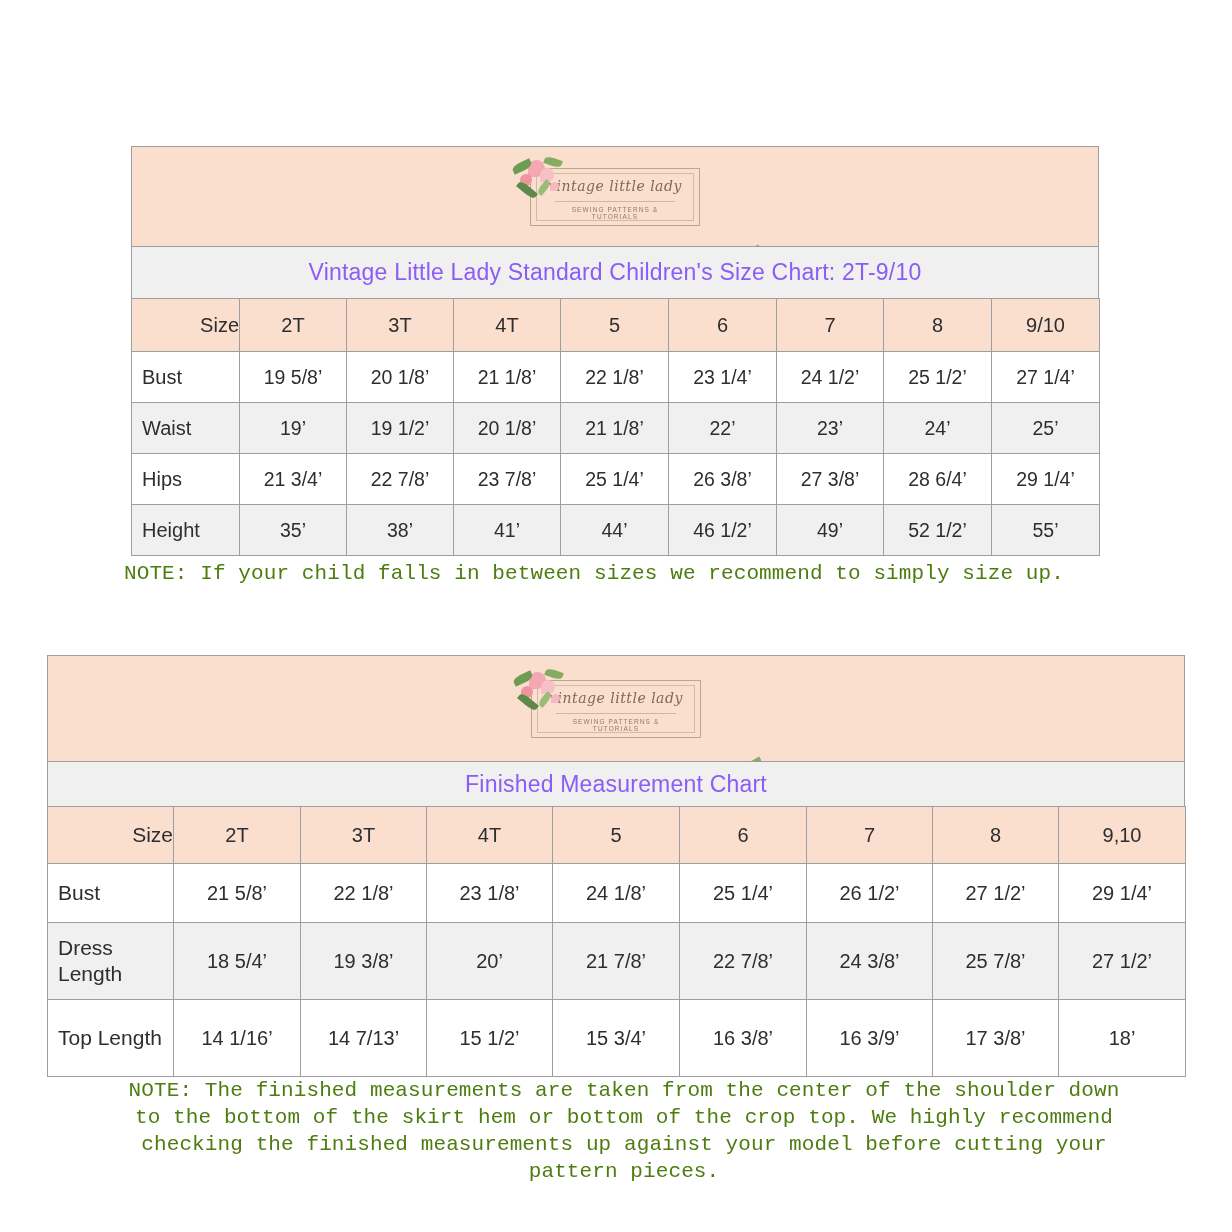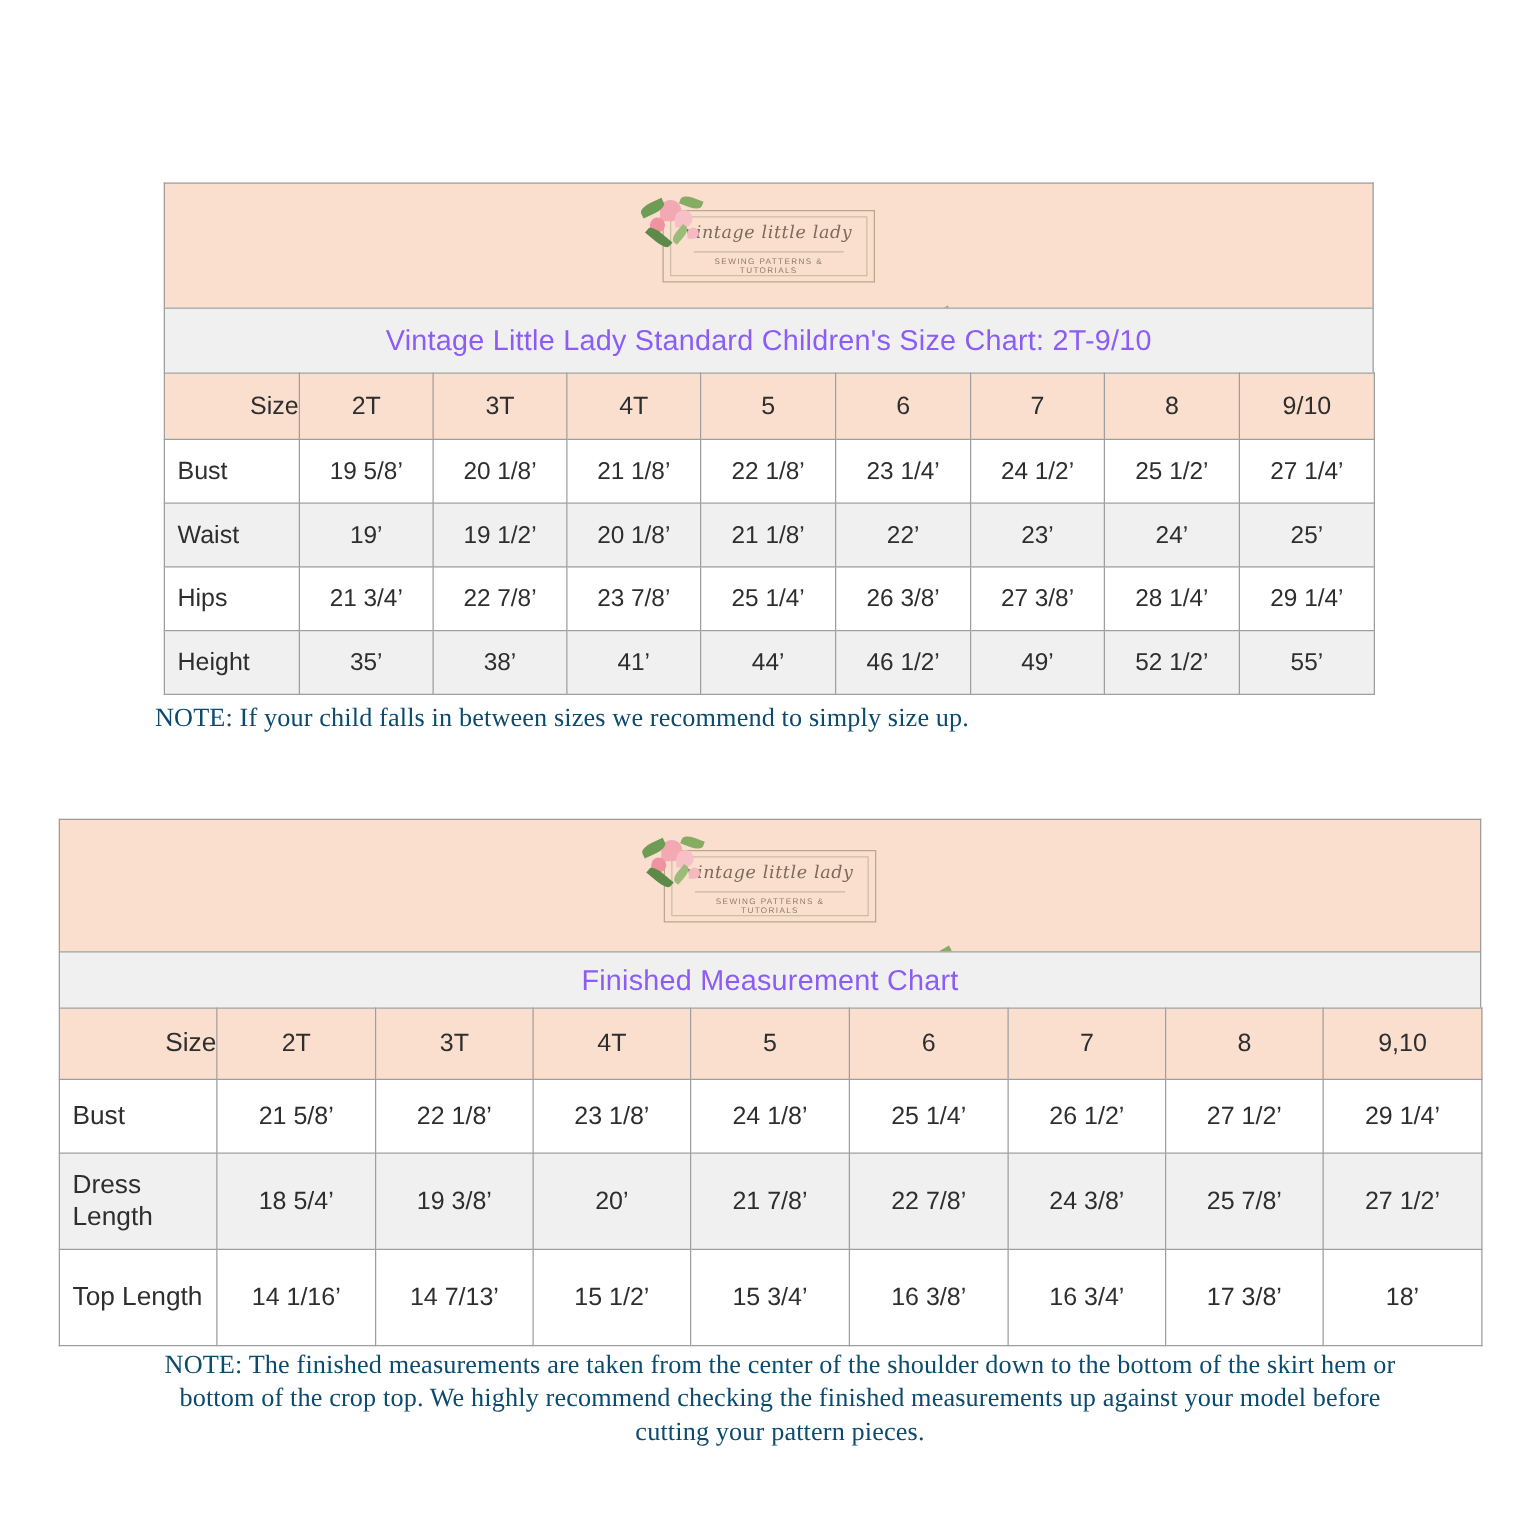--- a/index.html
+++ b/index.html
@@ -165,23 +165,23 @@
     background: #f0f0f0;
   }
 
   
   .chart2 table.size-table td { height: 58px; font-size: 20px; }
   .chart2 table.size-table tr.header-row td { height: 56px; }
   .chart2 table.size-table td.rowlabel { font-size: 21px; line-height: 1.25; }
   .chart2 table.size-table tr.tall td { height: 76px; }
 
   .note {
-    color: #0c4a6e;
+    color: #4d7c0f;
     font-size: 21px;
-    font-family: Liberation Serif, serif;
+    font-family: Liberation Mono, monospace;
     line-height: 1.28;
     letter-spacing: 0.1px;
   }
   .note1 {
     position: absolute;
     left: 124px;
     top: 561px;
     width: 1000px;
   }
   .note2 {
@@ -280,21 +280,21 @@
         </tr>
 
         <tr>
           <td class="rowlabel">Hips</td>
           <td>21 3/4’</td>
           <td>22 7/8’</td>
           <td>23 7/8’</td>
           <td>25 1/4’</td>
           <td>26 3/8’</td>
           <td>27 3/8’</td>
-          <td>28 1/4’</td>
+          <td>28 6/4’</td>
           <td>29 1/4’</td>
         </tr>
 
         <tr class="shade">
           <td class="rowlabel">Height</td>
           <td>35’</td>
           <td>38’</td>
           <td>41’</td>
           <td>44’</td>
           <td>46 1/2’</td>
@@ -390,21 +390,21 @@
           <td>27 1/2’</td>
         </tr>
 
         <tr class="tall">
           <td class="rowlabel">Top Length</td>
           <td>14 1/16’</td>
           <td>14 7/13’</td>
           <td>15 1/2’</td>
           <td>15 3/4’</td>
           <td>16 3/8’</td>
-          <td>16 3/4’</td>
+          <td>16 3/9’</td>
           <td>17 3/8’</td>
           <td>18’</td>
         </tr>
       </tbody>
     </table>
   </div>
 
   <div class="note note2">NOTE: The finished measurements are taken from the center of the shoulder down to the bottom of the skirt hem or bottom of the crop top. We highly recommend checking the finished measurements up against your model before cutting your pattern pieces.</div>
 
 </div>

